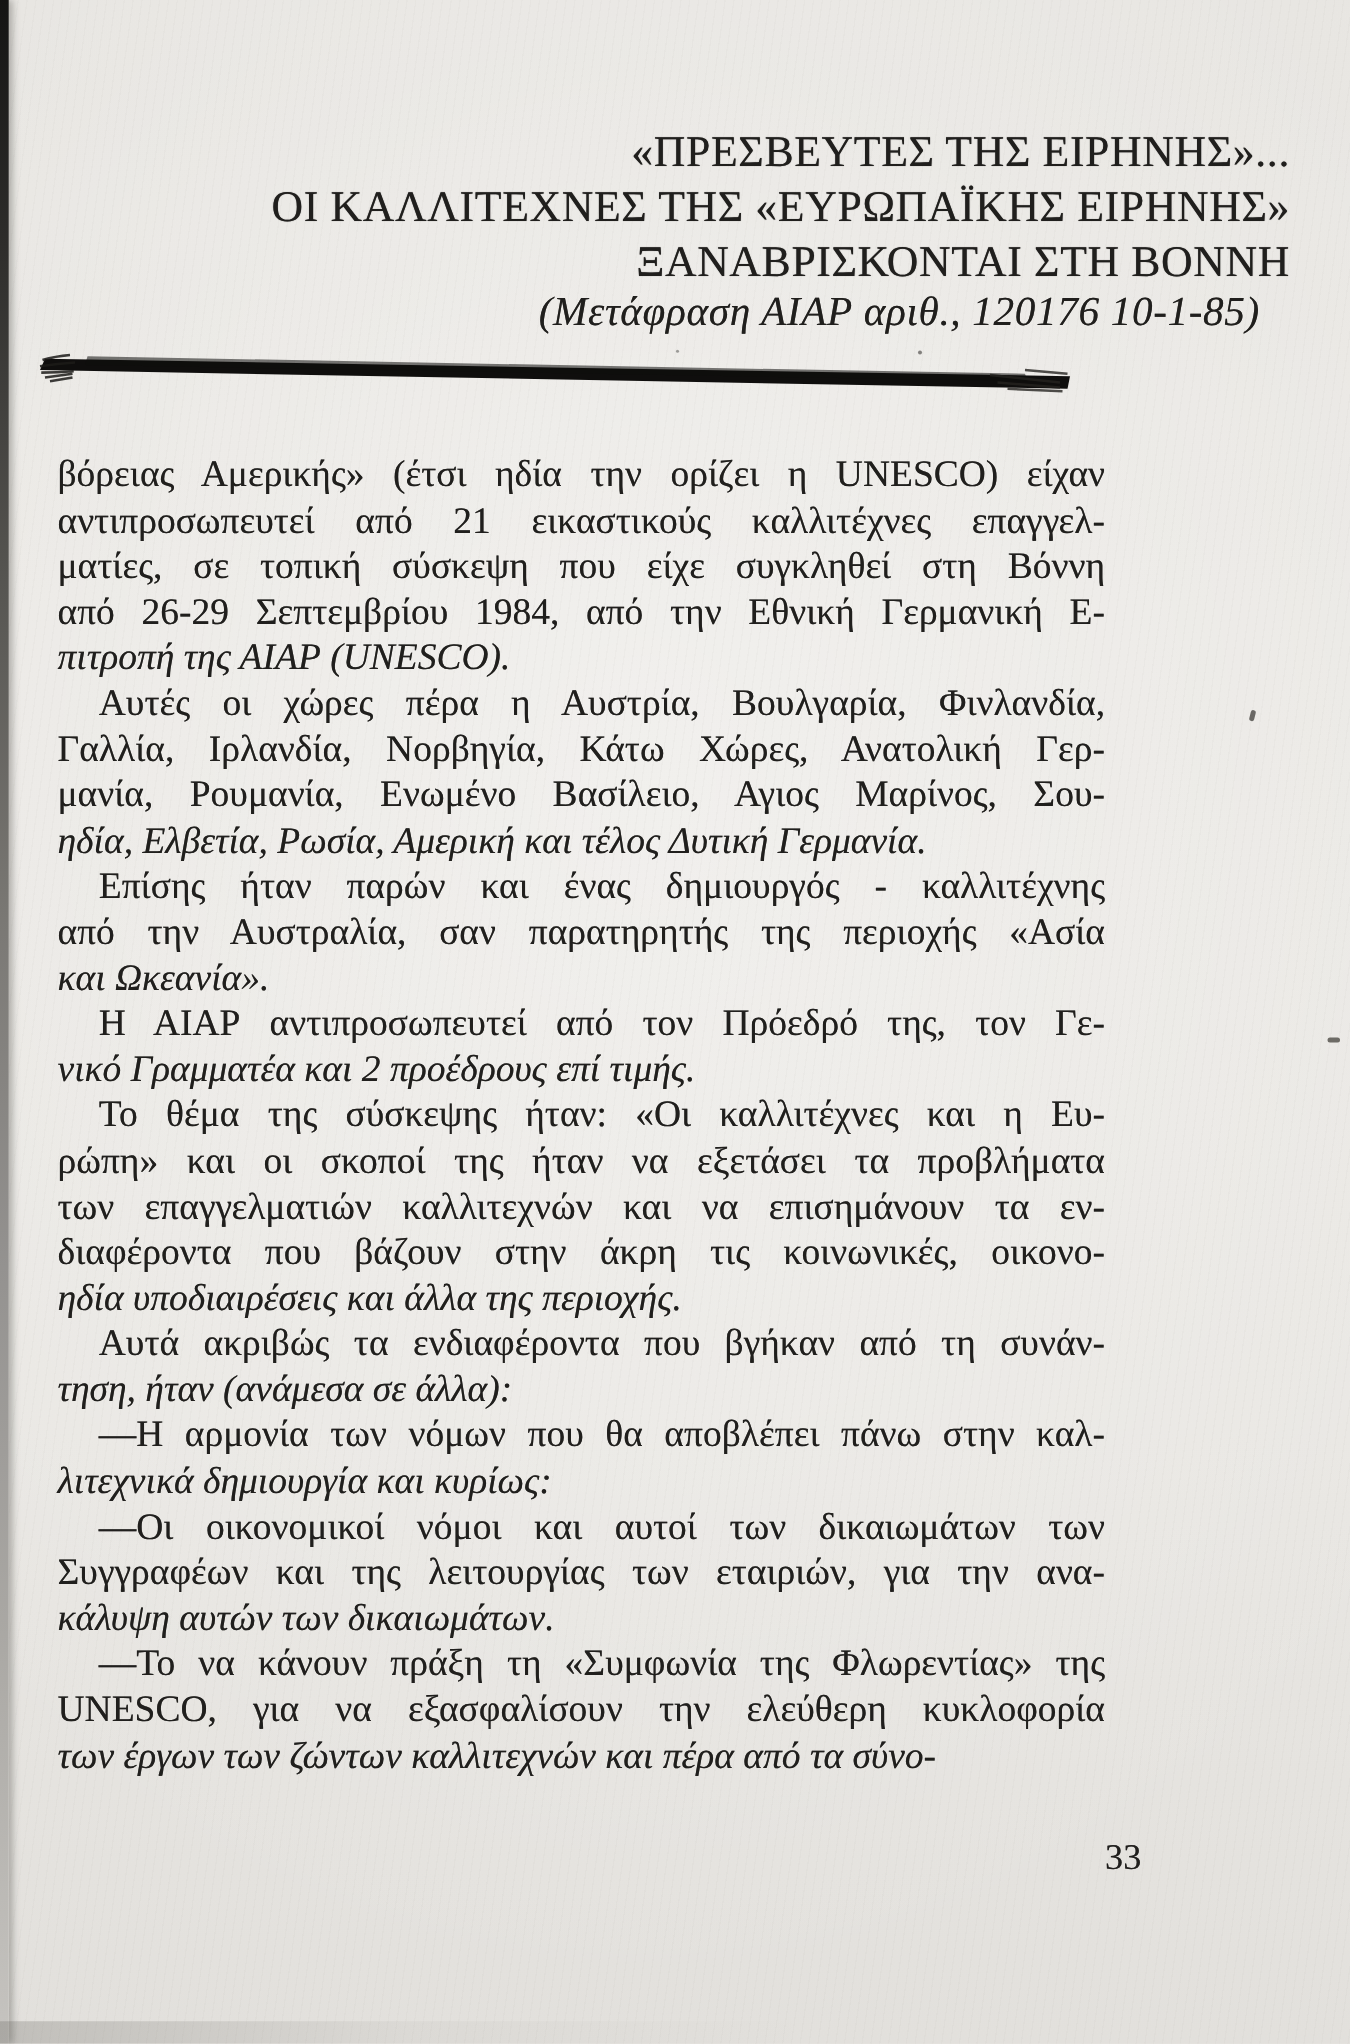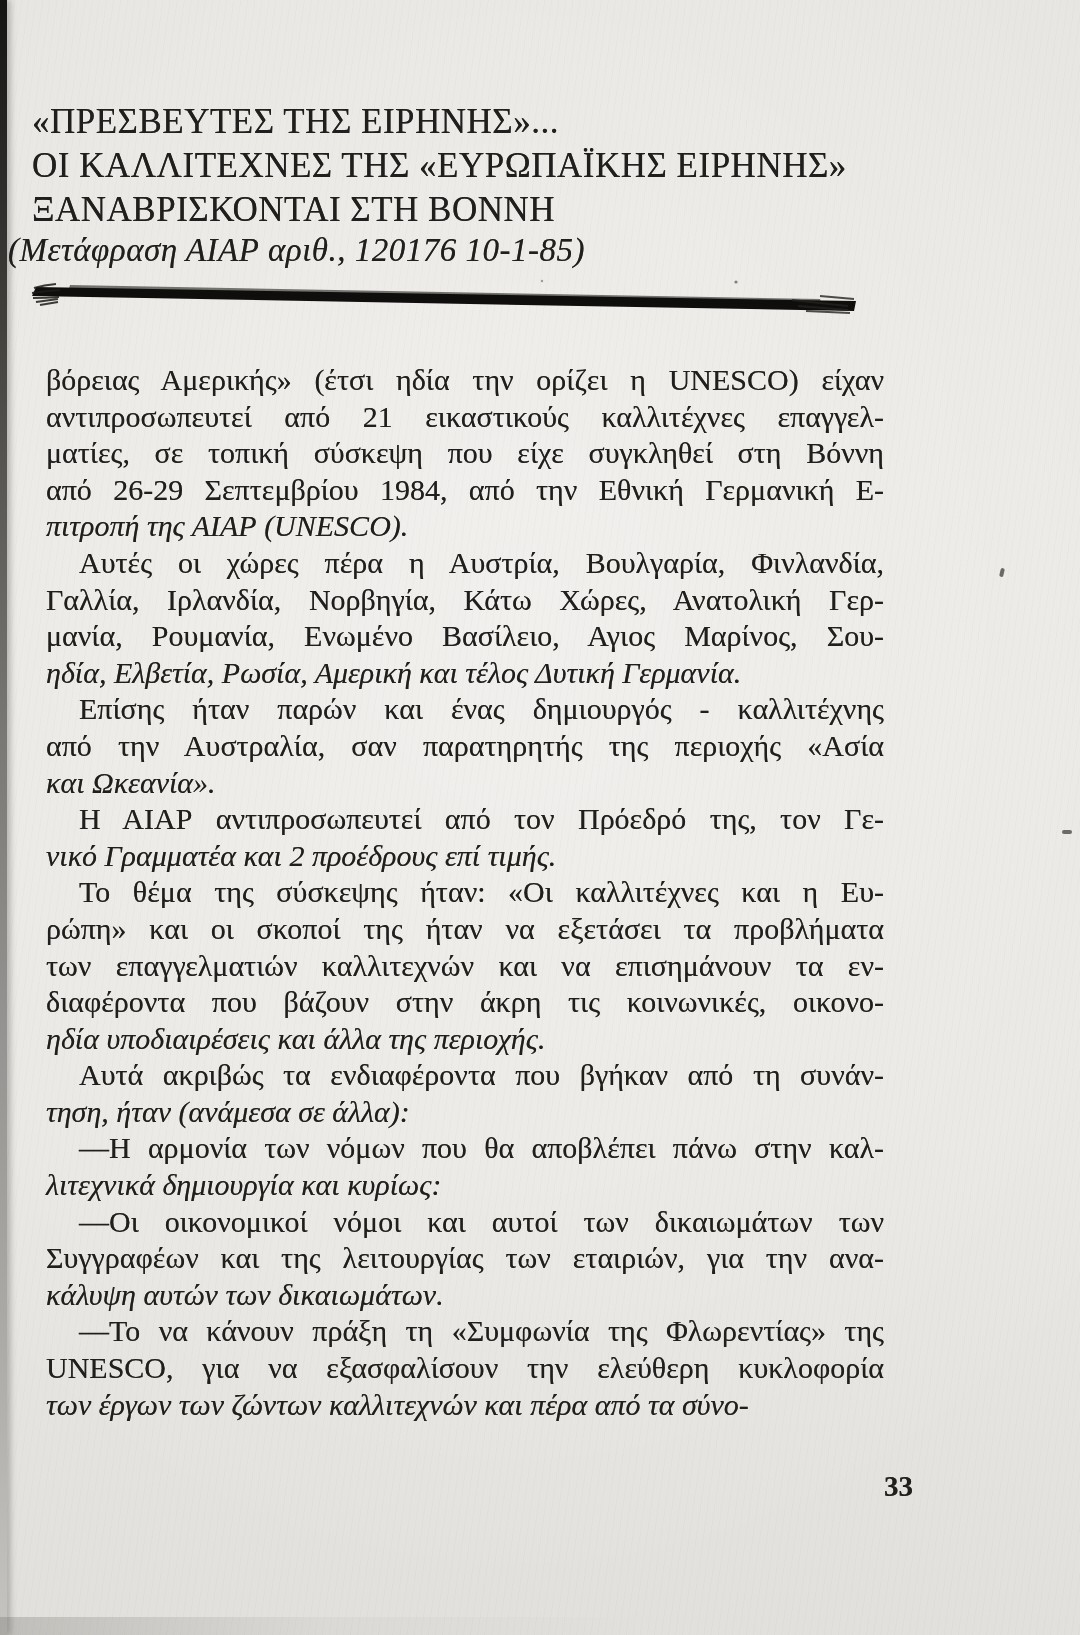--- a/index.html
+++ b/index.html
@@ -21,30 +21,30 @@
   
   .spine {
     position: absolute; left: 0; top: 0; width: 7px; height: 100%;
     background: linear-gradient(180deg, #141413 0%, #2e2d2b 12%, #555450 28%,
                  #7a7874 45%, #949290 62%, #aaa8a4 80%, #c6c4c0 100%);
     box-shadow: 3px 0 6px rgba(95,93,88,0.45);
   }
 
   .title-block {
     position: absolute; left: 32px; top: 100px; width: 1000px;
-    text-align: left;
+    text-align: right;
     font-size: 35px; line-height: 44px;
     letter-spacing: 0.5px;
     text-shadow: 0 0 0.6px rgba(25,24,22,0.8);
     white-space: nowrap;
   }
 
   .subtitle {
     position: absolute; left: 32px; top: 228px; width: 1000px;
-    text-align: left;
+    text-align: right;
     transform: translateX(-24px);
     font-style: italic;
     font-size: 33px; line-height: 44px;
     letter-spacing: 0.5px;
     text-shadow: 0 0 0.5px rgba(25,24,22,0.7);
     white-space: nowrap;
   }
 
   .divider { position: absolute; left: 30px; top: 278px; width: 830px; height: 40px; }
 
@@ -57,21 +57,20 @@
     text-align: justify;
     text-align-last: justify;
   }
   .body-text .line.first { text-indent: 33px; }
   .body-text .line.end { text-align-last: left; font-style: italic; }
 
   .page-number {
     position: absolute; left: 884px; top: 1470px;
     font-size: 29px;
     text-shadow: 0 0 0.5px rgba(28,27,25,0.6);
-    font-weight: bold;
   }
 
   
   .speck-a {
     position: absolute; left: 1000px; top: 568px; width: 4px; height: 9px;
     background: #4a4945; border-radius: 2px; transform: rotate(14deg); opacity: 0.8;
   }
   .speck-b {
     position: absolute; left: 1062px; top: 830px; width: 10px; height: 4px;
     background: #57554f; border-radius: 2px; opacity: 0.85;

